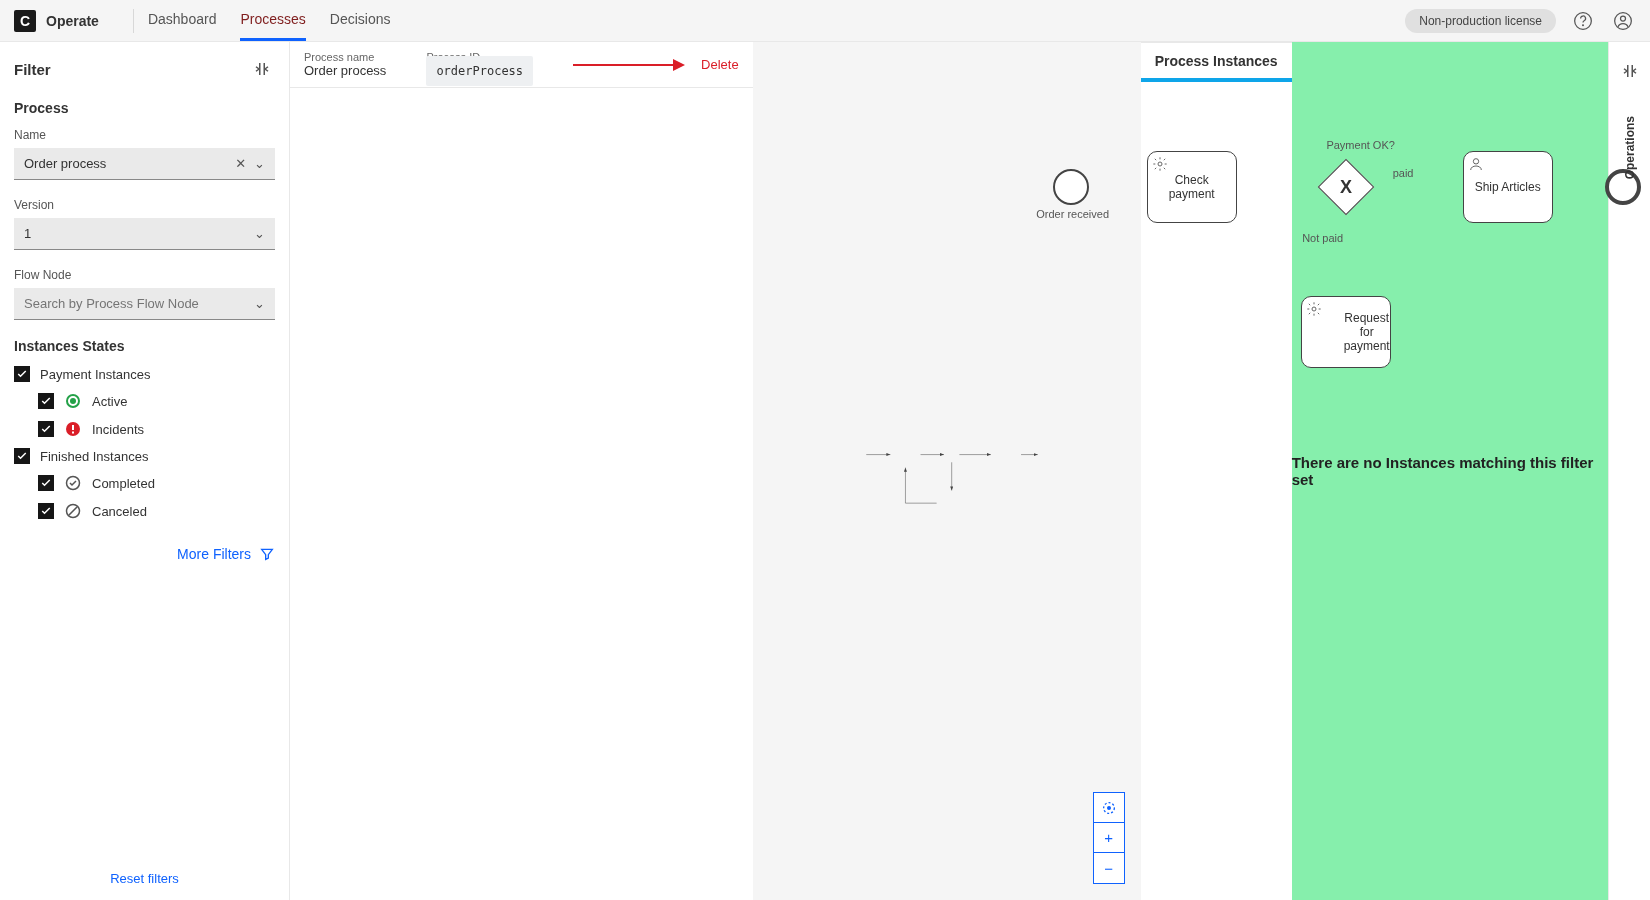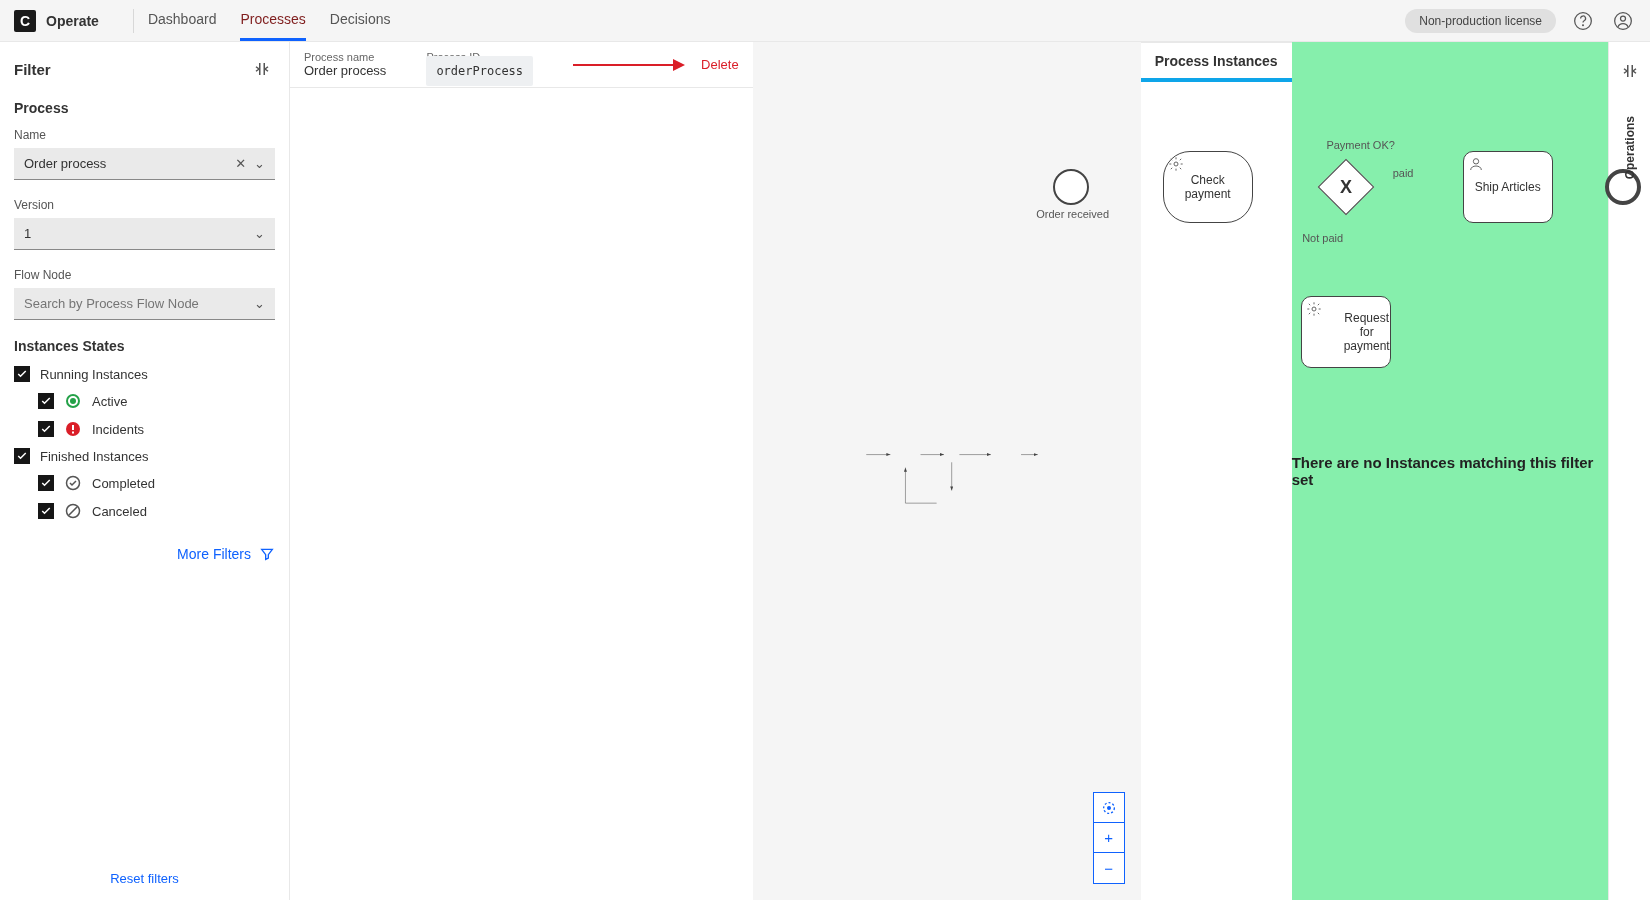--- a/index.html
+++ b/index.html
@@ -142,21 +142,21 @@
     </div>
 
     <div class="section-title">Instances States</div>
 
     <div class="checkbox-row">
       <div class="chk">
           <svg viewBox="0 0 16 16">
             <path d="M3 8l3 3 7-7" stroke="#fff" stroke-width="2" fill="none"></path>
           </svg>
         </div>
-      <span>Running Instances</span>
+      <span>Payment Instances</span>
     </div>
     <div class="checkbox-row indent">
       <div class="chk">
           <svg viewBox="0 0 16 16">
             <path d="M3 8l3 3 7-7" stroke="#fff" stroke-width="2" fill="none"></path>
           </svg>
         </div>
       <div class="state-icon">
         <svg width="16" height="16" viewBox="0 0 16 16">
             <circle cx="8" cy="8" r="6" fill="none" stroke="#24a148" stroke-width="2"></circle>
@@ -253,21 +253,21 @@
             </defs>
           <line x1="338" y1="145" x2="410" y2="145" stroke="#444" stroke-width="1.5" marker-end="url(#arr)"></line>
           <line x1="500" y1="145" x2="570" y2="145" stroke="#444" stroke-width="1.5" marker-end="url(#arr)"></line>
           <line x1="616" y1="145" x2="710" y2="145" stroke="#444" stroke-width="1.5" marker-end="url(#arr)"></line>
           <line x1="800" y1="145" x2="850" y2="145" stroke="#444" stroke-width="1.5" marker-end="url(#arr)"></line>
           <path d="M593 168 L593 252" stroke="#444" stroke-width="1.5" fill="none" marker-end="url(#arr)"></path>
           <path d="M548 290 L455 290 L455 184" stroke="#444" stroke-width="1.5" fill="none" marker-end="url(#arr)"></path>
         </svg>
         <div class="event" style="left:300px; top:127px;"></div>
         <div class="label" style="left:280px; top:166px; width:80px;">Order received</div>
-        <div class="task" style="left:410px; top:109px;border-radius:27px;">
+        <div class="task" style="left:394px; top:109px;">
           <svg class="gear" width="16" height="16" viewBox="0 0 24 24" fill="none" stroke="#666" stroke-width="1.5">
               <circle cx="12" cy="12" r="3"></circle>
               <path d="M12 2v3M12 19v3M4.2 4.2l2.1 2.1M17.7 17.7l2.1 2.1M2 12h3M19 12h3M4.2 19.8l2.1-2.1M17.7 6.3l2.1-2.1"></path>
             </svg>
           <span>Check payment</span>
         </div>
         <div class="gateway" style="left:573px; top:125px;">
             <span>X</span>
           </div>
         <div class="label" style="left:568px; top:97px; width:80px;">Payment OK?</div>

